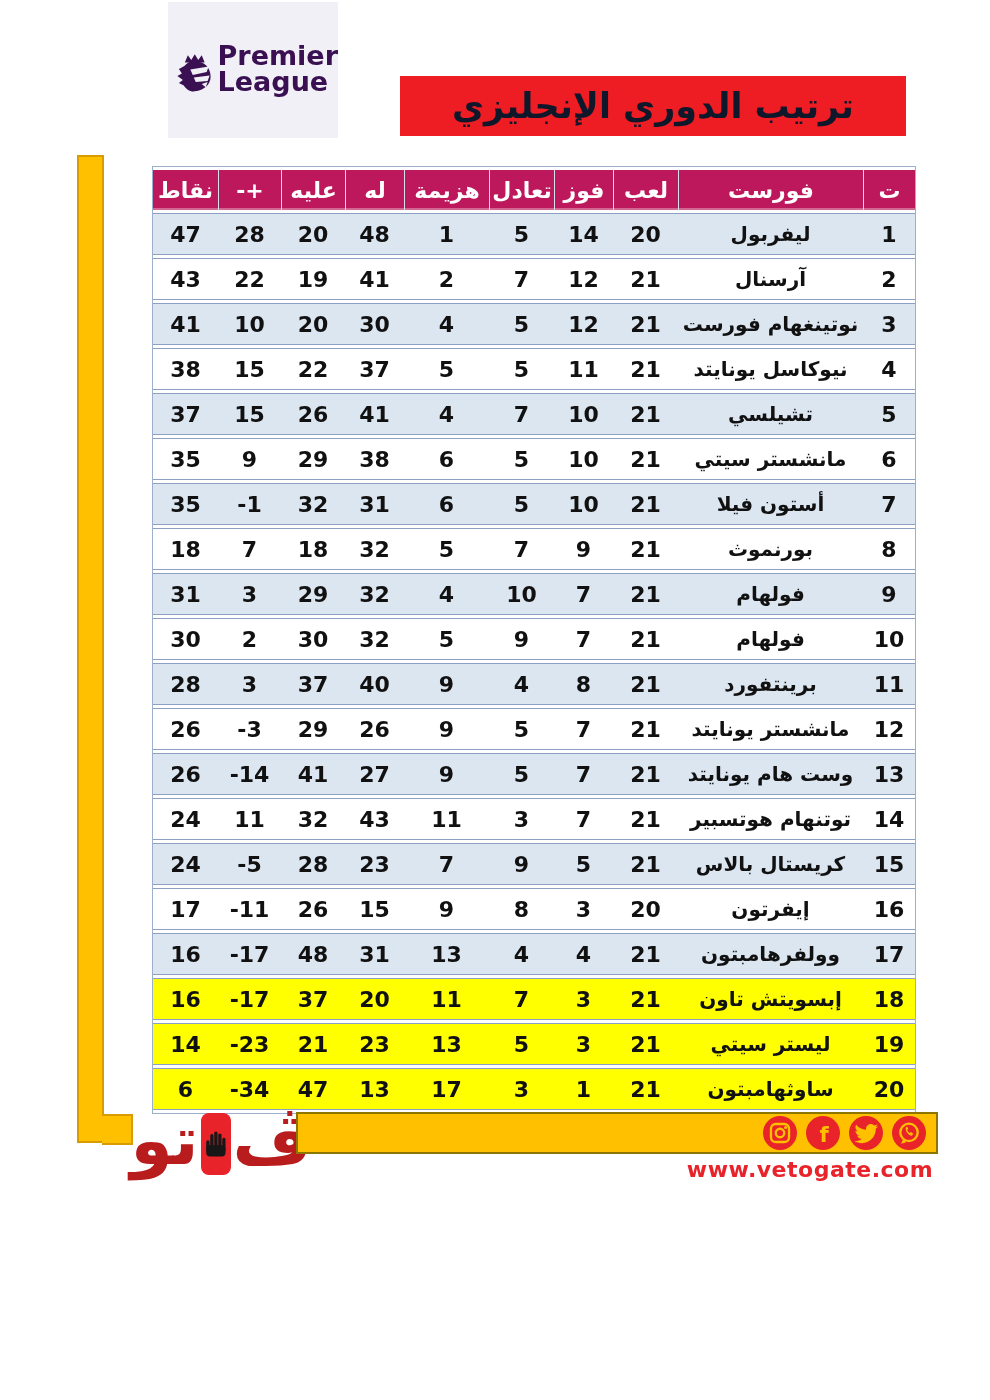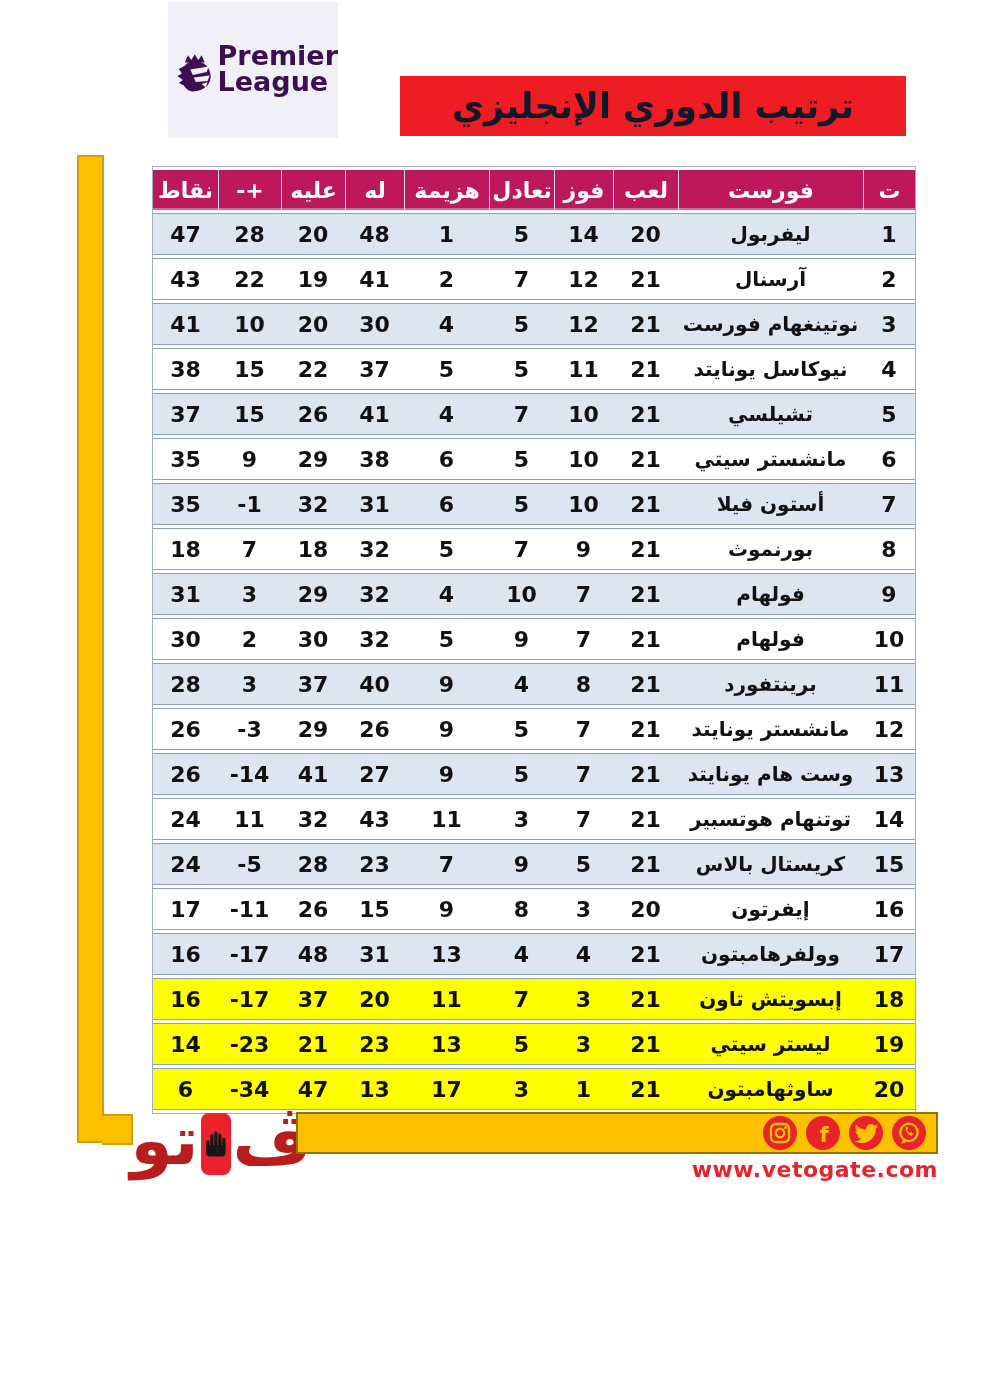--- a/index.html
+++ b/index.html
@@ -69,21 +69,21 @@
     width:44px;height:62px;background:#e8232a;border-radius:8px;
     display:flex;align-items:center;justify-content:center;margin-top:6px;
   }
   .hbar{
     position:absolute;left:296px;top:1112px;width:642px;height:42px;
     background:#ffc000;border:2px solid #8c7500;box-sizing:border-box;
     display:flex;align-items:center;justify-content:flex-end;gap:9px;padding-right:10px;
   }
   .social-icon{width:34px;height:34px;display:block;}
   .site-url{
-    position:absolute;right:52px;top:1157px;width:300px;text-align:right;
+    position:absolute;right:30px;top:1157px;width:300px;text-align:center;
     color:#e8232a;font-size:22px;font-weight:bold;letter-spacing:.5px;
   }
 </style>
 </head>
 <body>
 
 <div class="page">
 
   <div class="logo-box">
     <svg width="112" height="86" viewBox="0 0 100 78">

